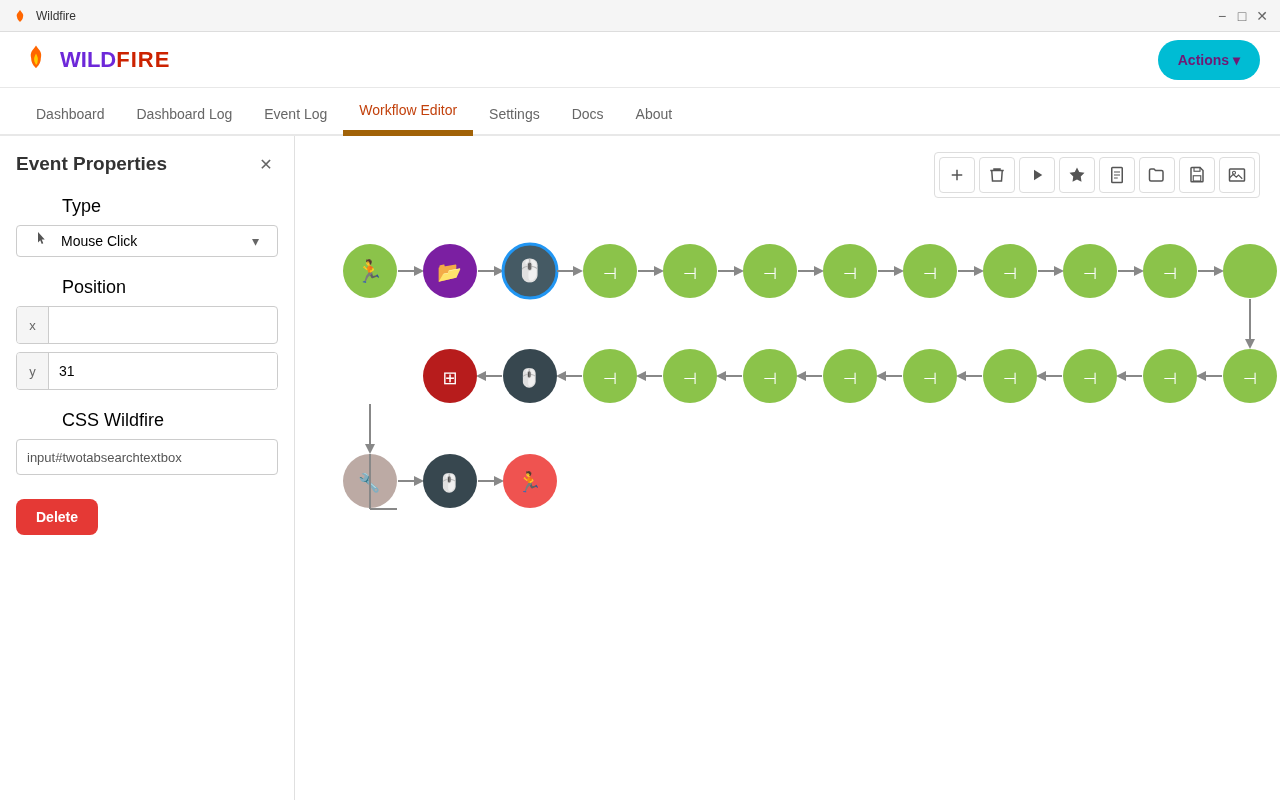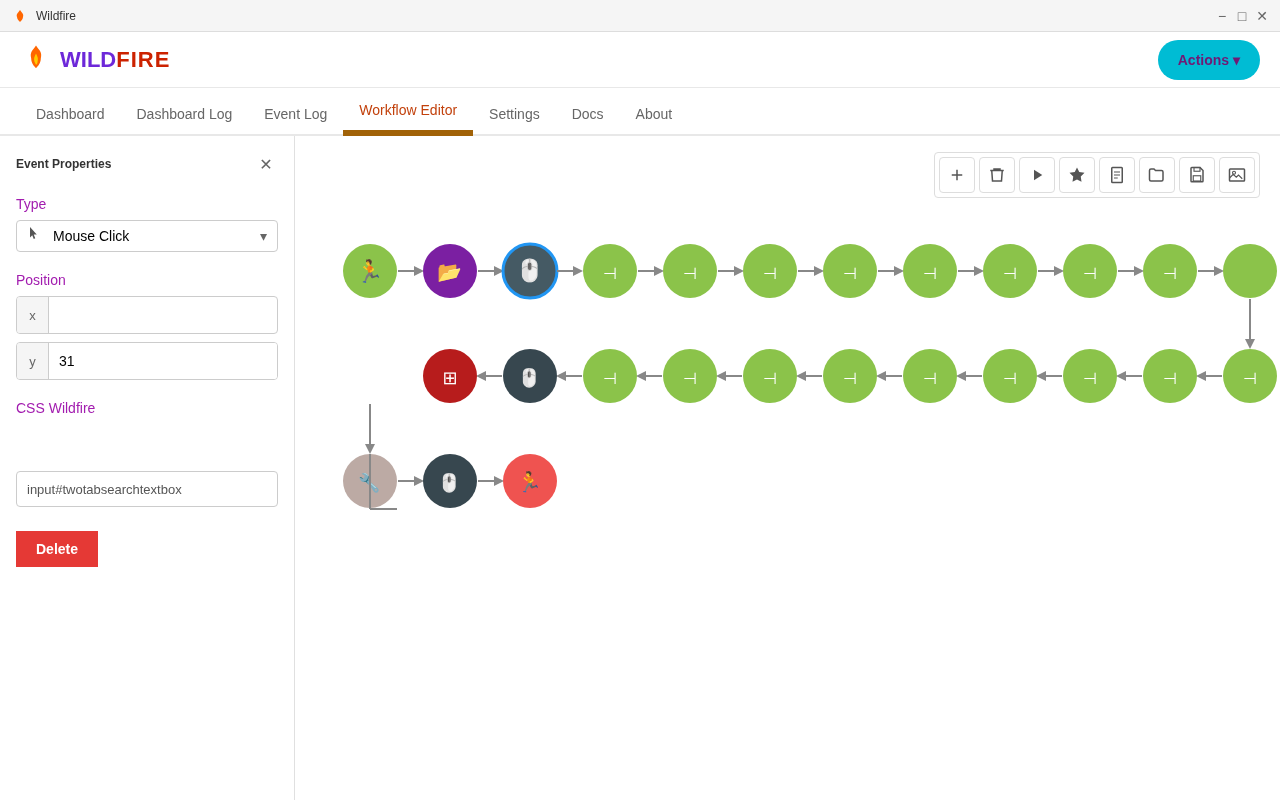--- a/index.html
+++ b/index.html
@@ -89,44 +89,45 @@
       border-right: 1px solid #e0e0e0;
       padding: 16px;
       flex-shrink: 0;
     }
     .panel-header {
       display: flex;
       align-items: center;
       justify-content: space-between;
       margin-bottom: 20px;
     }
-    .panel-title { font-size: 12px; font-weight: 600; color: #333; }
+    .panel-title { font-size: 19px; font-weight: 600; color: #333; }
     .close-btn {
       width: 24px; height: 24px;
       border: none; background: none;
       cursor: pointer; color: #666; font-size: 16px;
       display: flex; align-items: center; justify-content: center;
     }
     .field-label {
-      font-size: 14px;
-      color: #a21caf;
+      font-size: 18px;
+      color: #000000;
       margin-bottom: 8px;
       font-weight: 500;
+      margin-left: 46px;
     }
     .select-wrapper {
       position: relative;
       margin-bottom: 20px;
     }
     .select-inner {
       display: flex;
       align-items: center;
       gap: 8px;
       border: 1px solid #ccc;
       border-radius: 4px;
-      padding: 6px 10px;
+      padding: 6px 18px;
       font-size: 14px;
       cursor: pointer;
       background: #fff;
       position: relative;
     }
     .select-inner .arrow {
       margin-left: auto;
       color: #666;
     }
     .position-section { margin-bottom: 20px; }
@@ -160,27 +161,26 @@
     .css-selector-section { margin-bottom: 24px; }
     .css-input {
       width: 100%;
       height: 36px;
       border: 1px solid #ccc;
       border-radius: 4px;
       padding: 0 10px;
       font-size: 13px;
       color: #555;
       outline: none;
-      margin-top: 47px;
     }
     .delete-btn {
       background: #e53935;
       color: #fff;
       border: none;
-      border-radius: 0;
+      border-radius: 8px;
       padding: 10px 20px;
       font-size: 14px;
       font-weight: 600;
       cursor: pointer;
     }
 
     
     #canvas {
       flex: 1;
       position: relative;

